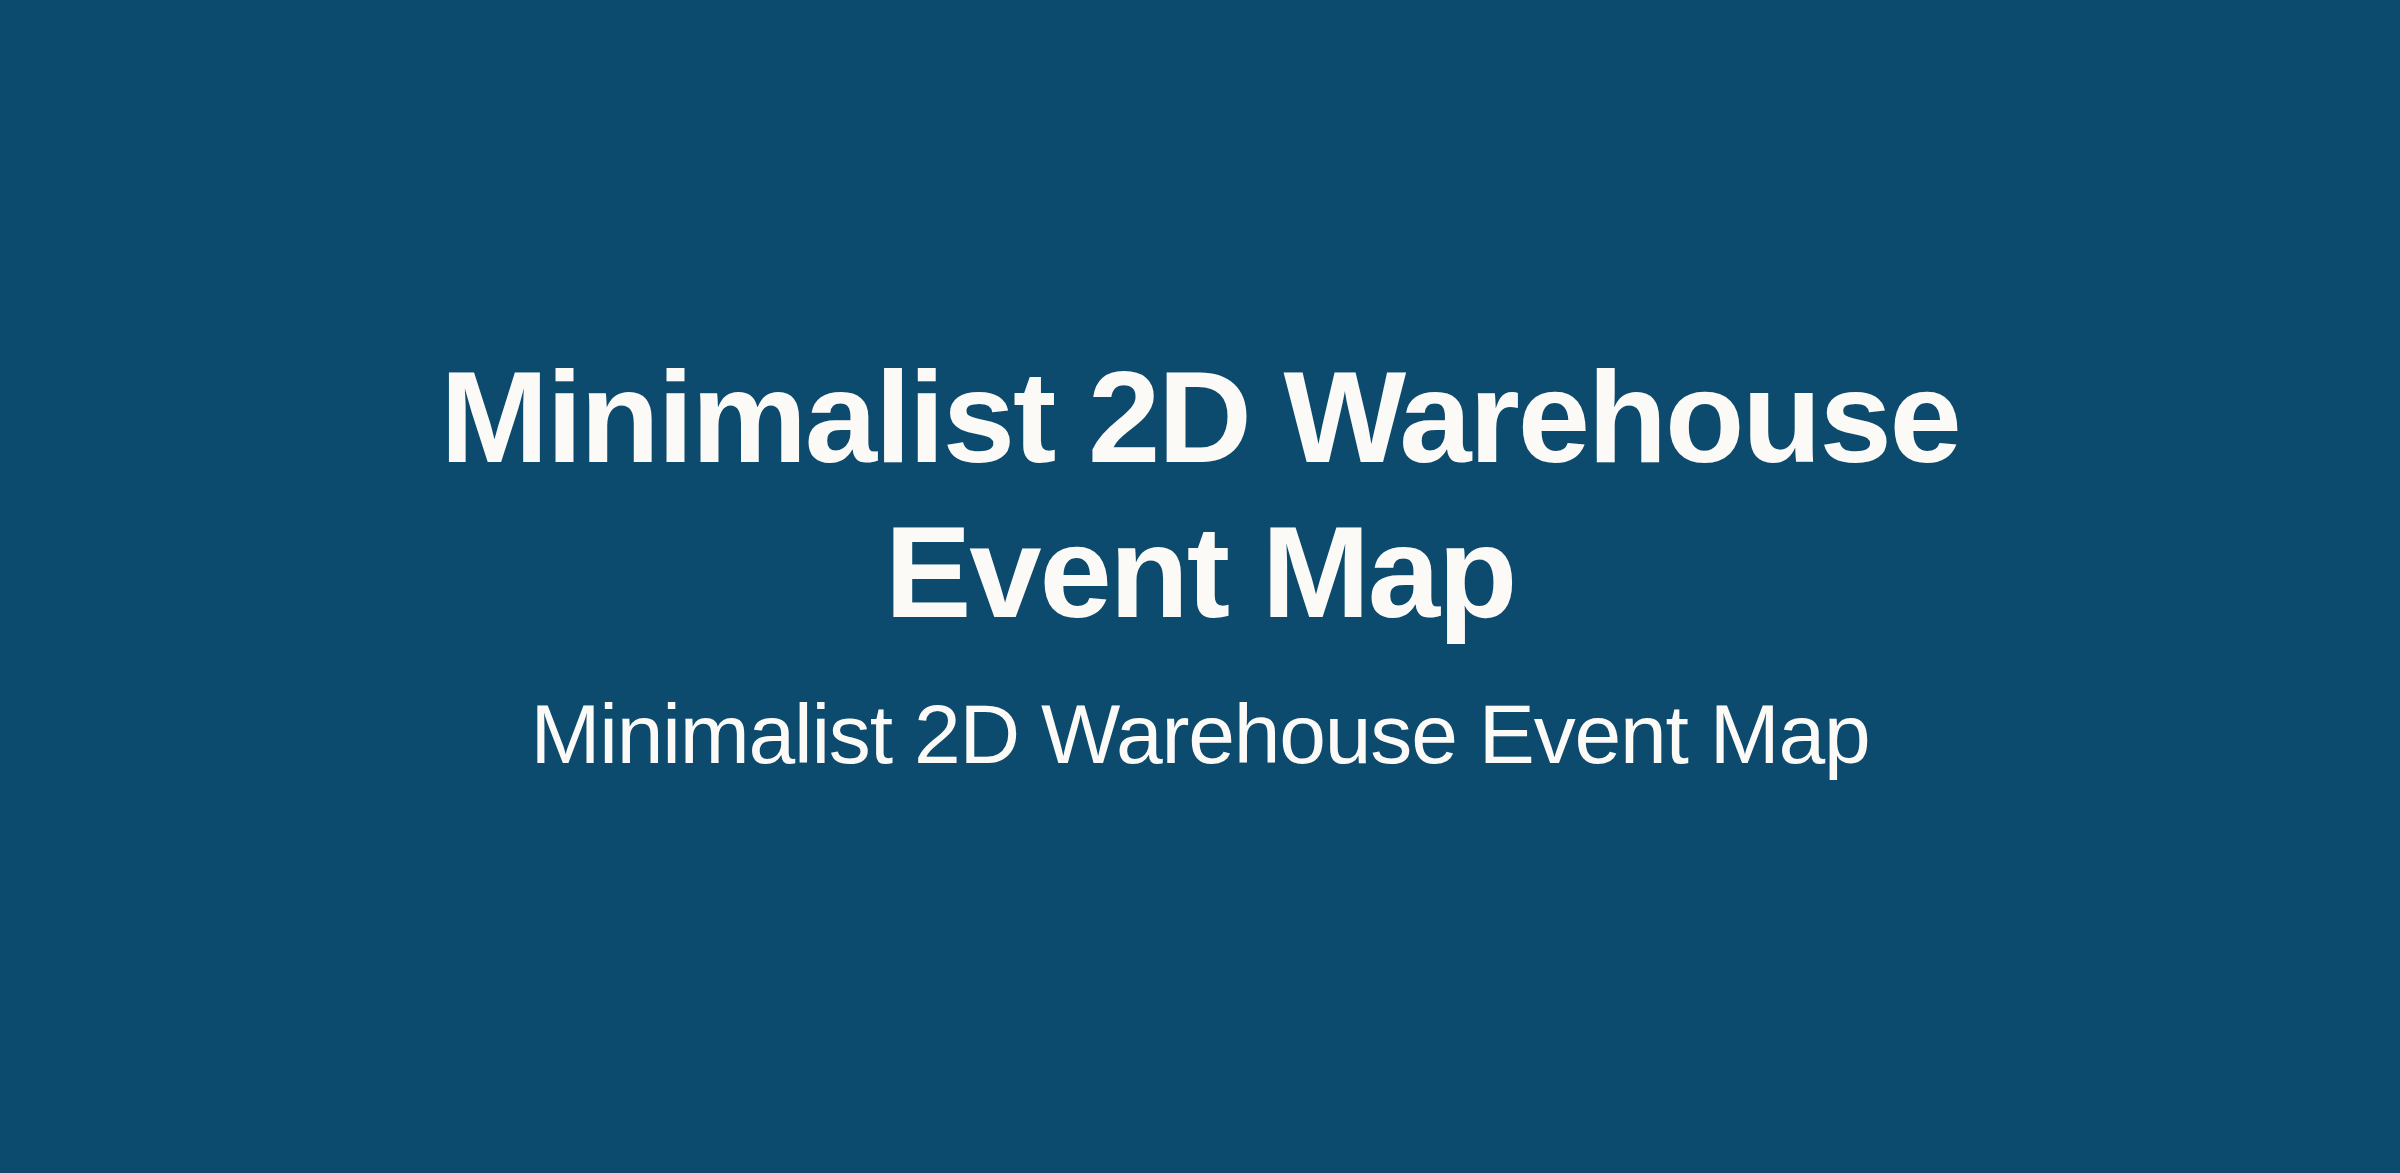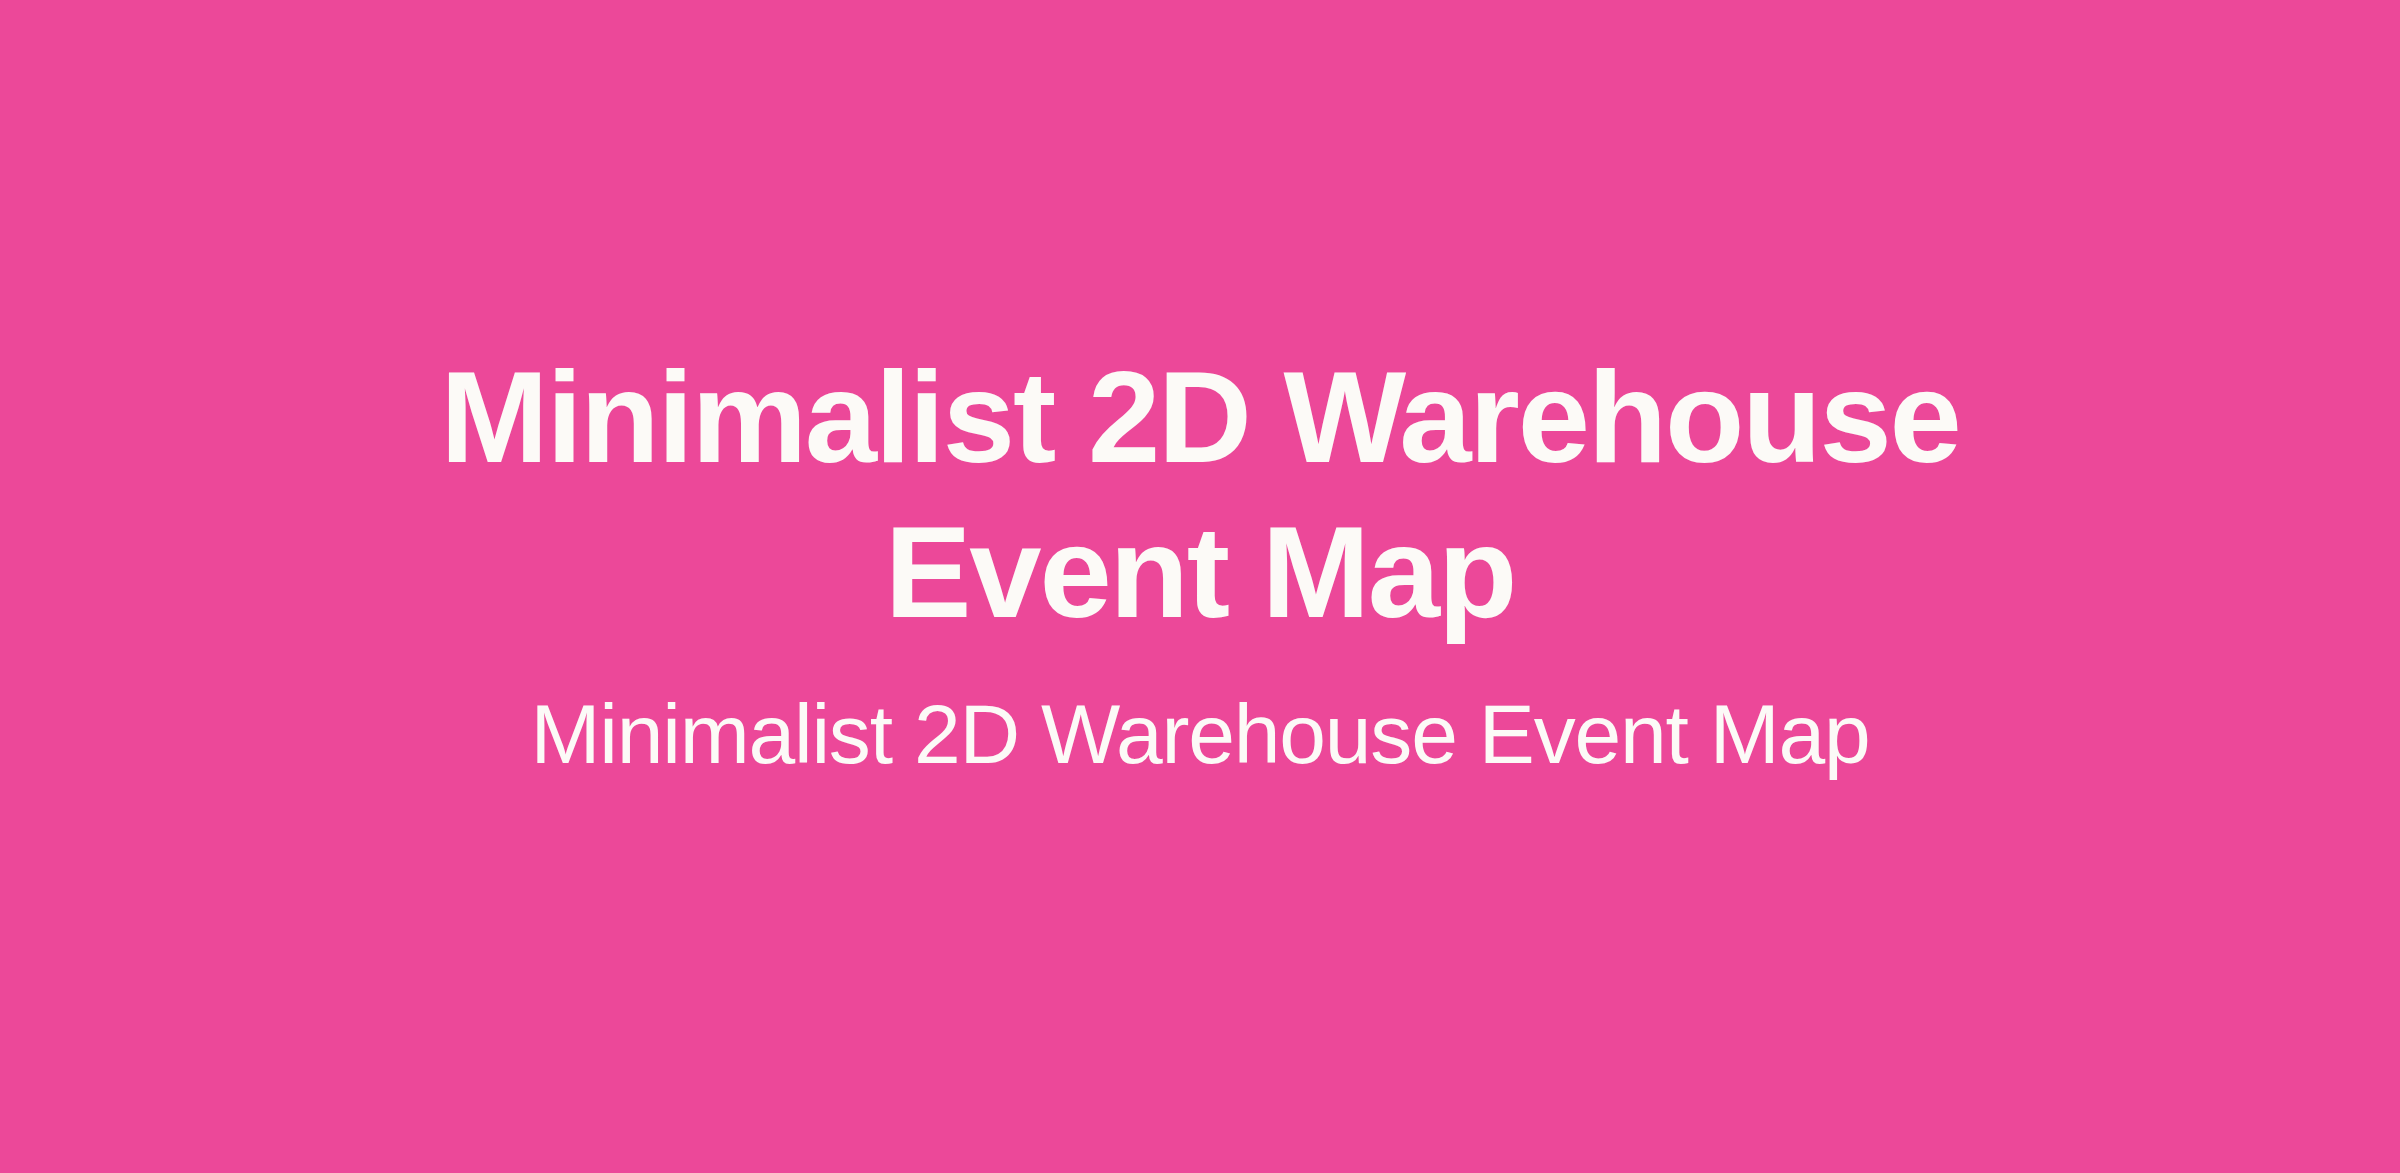--- a/index.html
+++ b/index.html
@@ -54,18 +54,18 @@
     line-height: 1.2;
     font-weight: 400;
     letter-spacing: -1.2px;
     color: #FCFAF7;
     max-width: 1700px;
   }
 </style>
 </head>
 <body style="background: rgb(251, 78, 39);">
 
-<div class="hero-card" style="background: #ec4899;">
+<div class="hero-card" style="background: #0c4a6e;">
   <div class="hero-content">
     <h1 class="hero-title" style="color: rgb(252, 250, 247);">Minimalist 2D Warehouse Event Map</h1>
     <p class="hero-subtitle" style="color: rgb(252, 250, 247);">Minimalist 2D Warehouse Event Map</p>
   </div>
 </div>
 
 </body></html>

